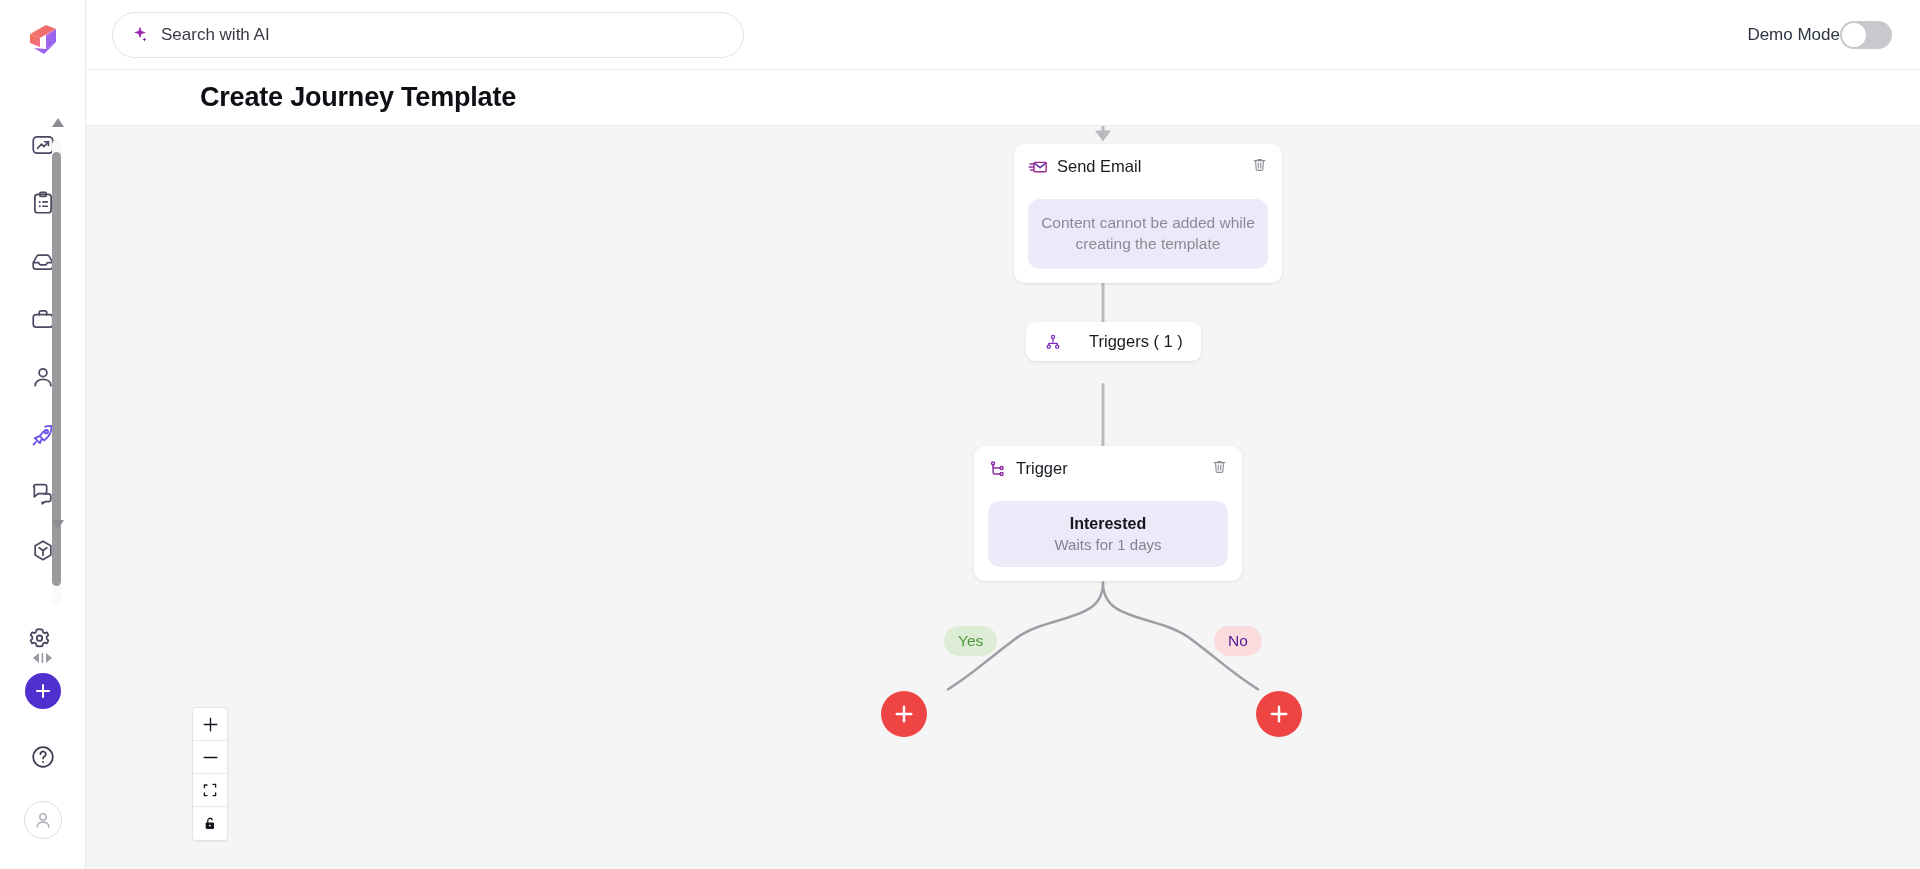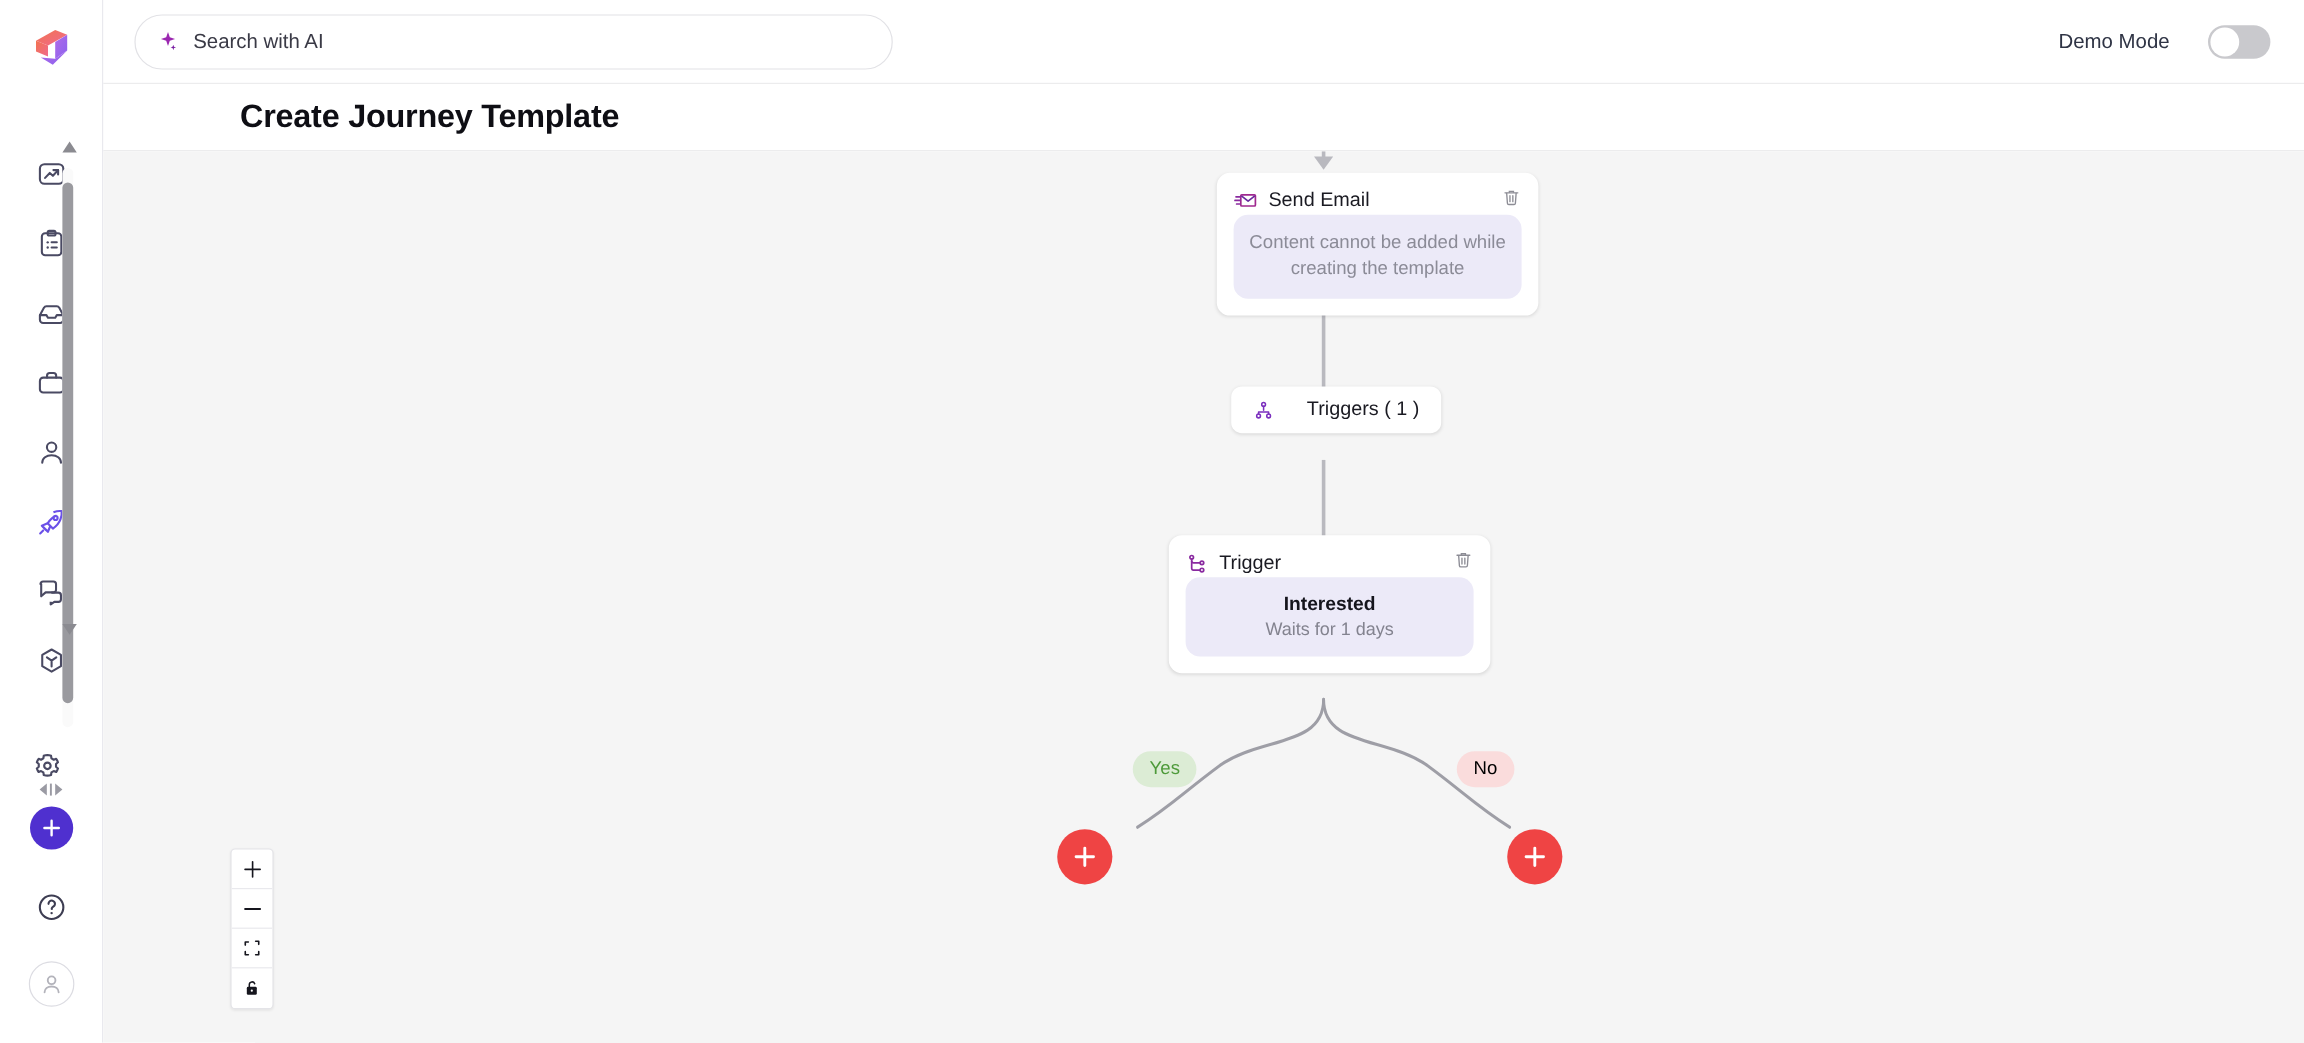--- a/index.html
+++ b/index.html
@@ -62,21 +62,21 @@
   .topbar {
     height: 70px; border-bottom: 1px solid #ececed; display: flex; align-items: center;
     padding: 0 28px 0 26px; background: #fff; flex: none;
   }
   .search {
     width: 632px; height: 46px; border: 1px solid #e2e2e6; border-radius: 24px;
     display: flex; align-items: center; padding: 0 18px; gap: 10px; background:#fff;
     cursor: text;
   }
   .search-text { font-size: 17px; color: #3a3a46; }
-  .topbar-right { margin-left: auto; display: flex; align-items: center; gap: 32px; }
+  .topbar-right { margin-left: auto; display: flex; align-items: center; gap: 0; }
   .demo-label { font-size: 17px; color: #2f3445; }
   .toggle {
     width: 52px; height: 28px; border-radius: 16px; background: #c9c9cd; position: relative;
     cursor: pointer;
   }
   .toggle .knob {
     position: absolute; top: 2px; left: 2px; width: 24px; height: 24px;
     background: #fff; border-radius: 50%;
   }
 
@@ -109,40 +109,40 @@
   .flow svg.edges { position: absolute; inset: 0; width: 100%; height: 100%; }
 
   .node {
     position: absolute; background: #fff; border-radius: 11px;
     box-shadow: 0 1px 3px rgba(0,0,0,0.10); padding: 12px 14px 14px 14px;
   }
   .node-head { display: flex; align-items: center; gap: 9px; }
   .node-title { font-size: 16.5px; color: #1a1a22; }
   .node-trash { margin-left: auto; cursor: pointer; opacity: .78; }
   .node-body {
-    margin-top: 1px; background: #eceaf8; border-radius: 12px;
+    margin-top: 22px; background: #eceaf8; border-radius: 12px;
     padding: 14px 12px; text-align: center;
   }
   .body-muted { font-size: 15.5px; color: #8b8b97; line-height: 1.35; }
   .body-strong { font-size: 16px; color: #15151d; font-weight: bold; }
   .body-sub { font-size: 15px; color: #83838f; margin-top: 3px; }
 
   .pill {
     position: absolute; background: #fff; border-radius: 9px;
     box-shadow: 0 1px 3px rgba(0,0,0,0.10);
     display: flex; align-items: center; gap: 27px; padding: 10px 18px;
     font-size: 16.5px; color: #1a1a22; cursor: pointer;
   }
 
   .branch-label {
     position: absolute; border-radius: 15px; padding: 6px 14px;
     font-size: 15.5px; display:flex; align-items:center; justify-content:center;
   }
   .branch-yes { background: #dcecd5; color: #4e9a3a; }
-  .branch-no { background: #fadcdc; color: #000000; }
+  .branch-no { background: #fadcdc; color: #4c1d95; }
 
   .add-circle {
     position: absolute; width: 46px; height: 46px; border-radius: 50%;
     background: #ef4444; display: flex; align-items: center; justify-content: center;
     cursor: pointer;
   }
   .add-circle svg { display:block; }
 
   .zoom-controls {
     position: absolute; left: 106px; bottom: 28px; width: 36px;

